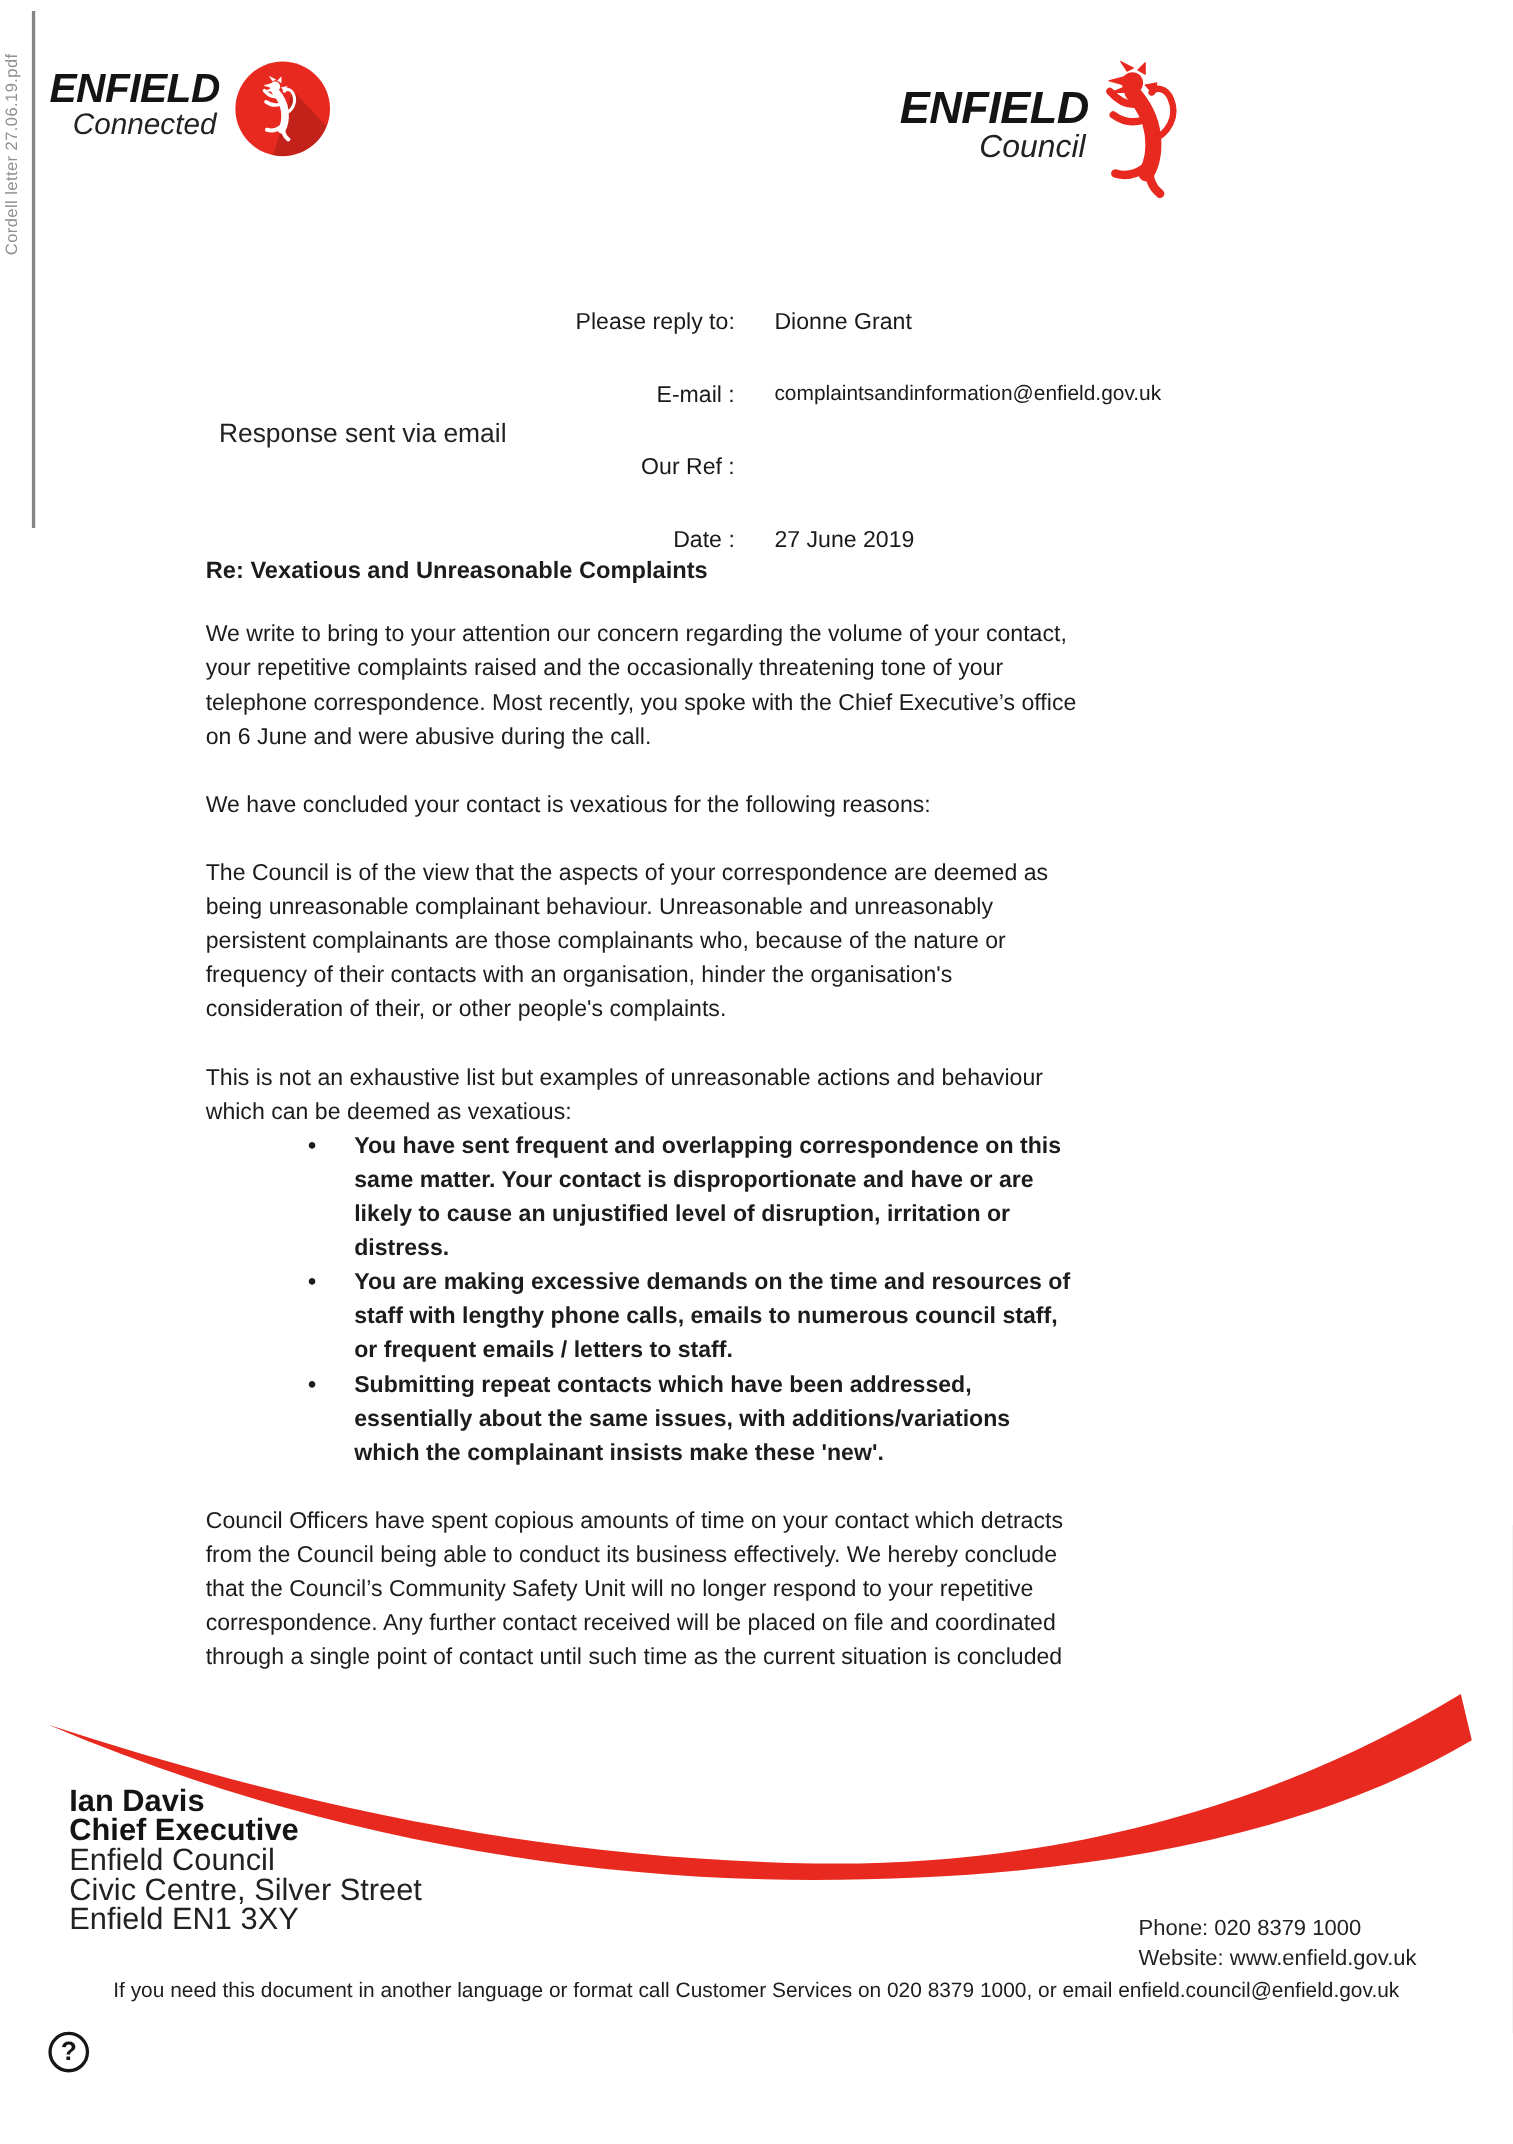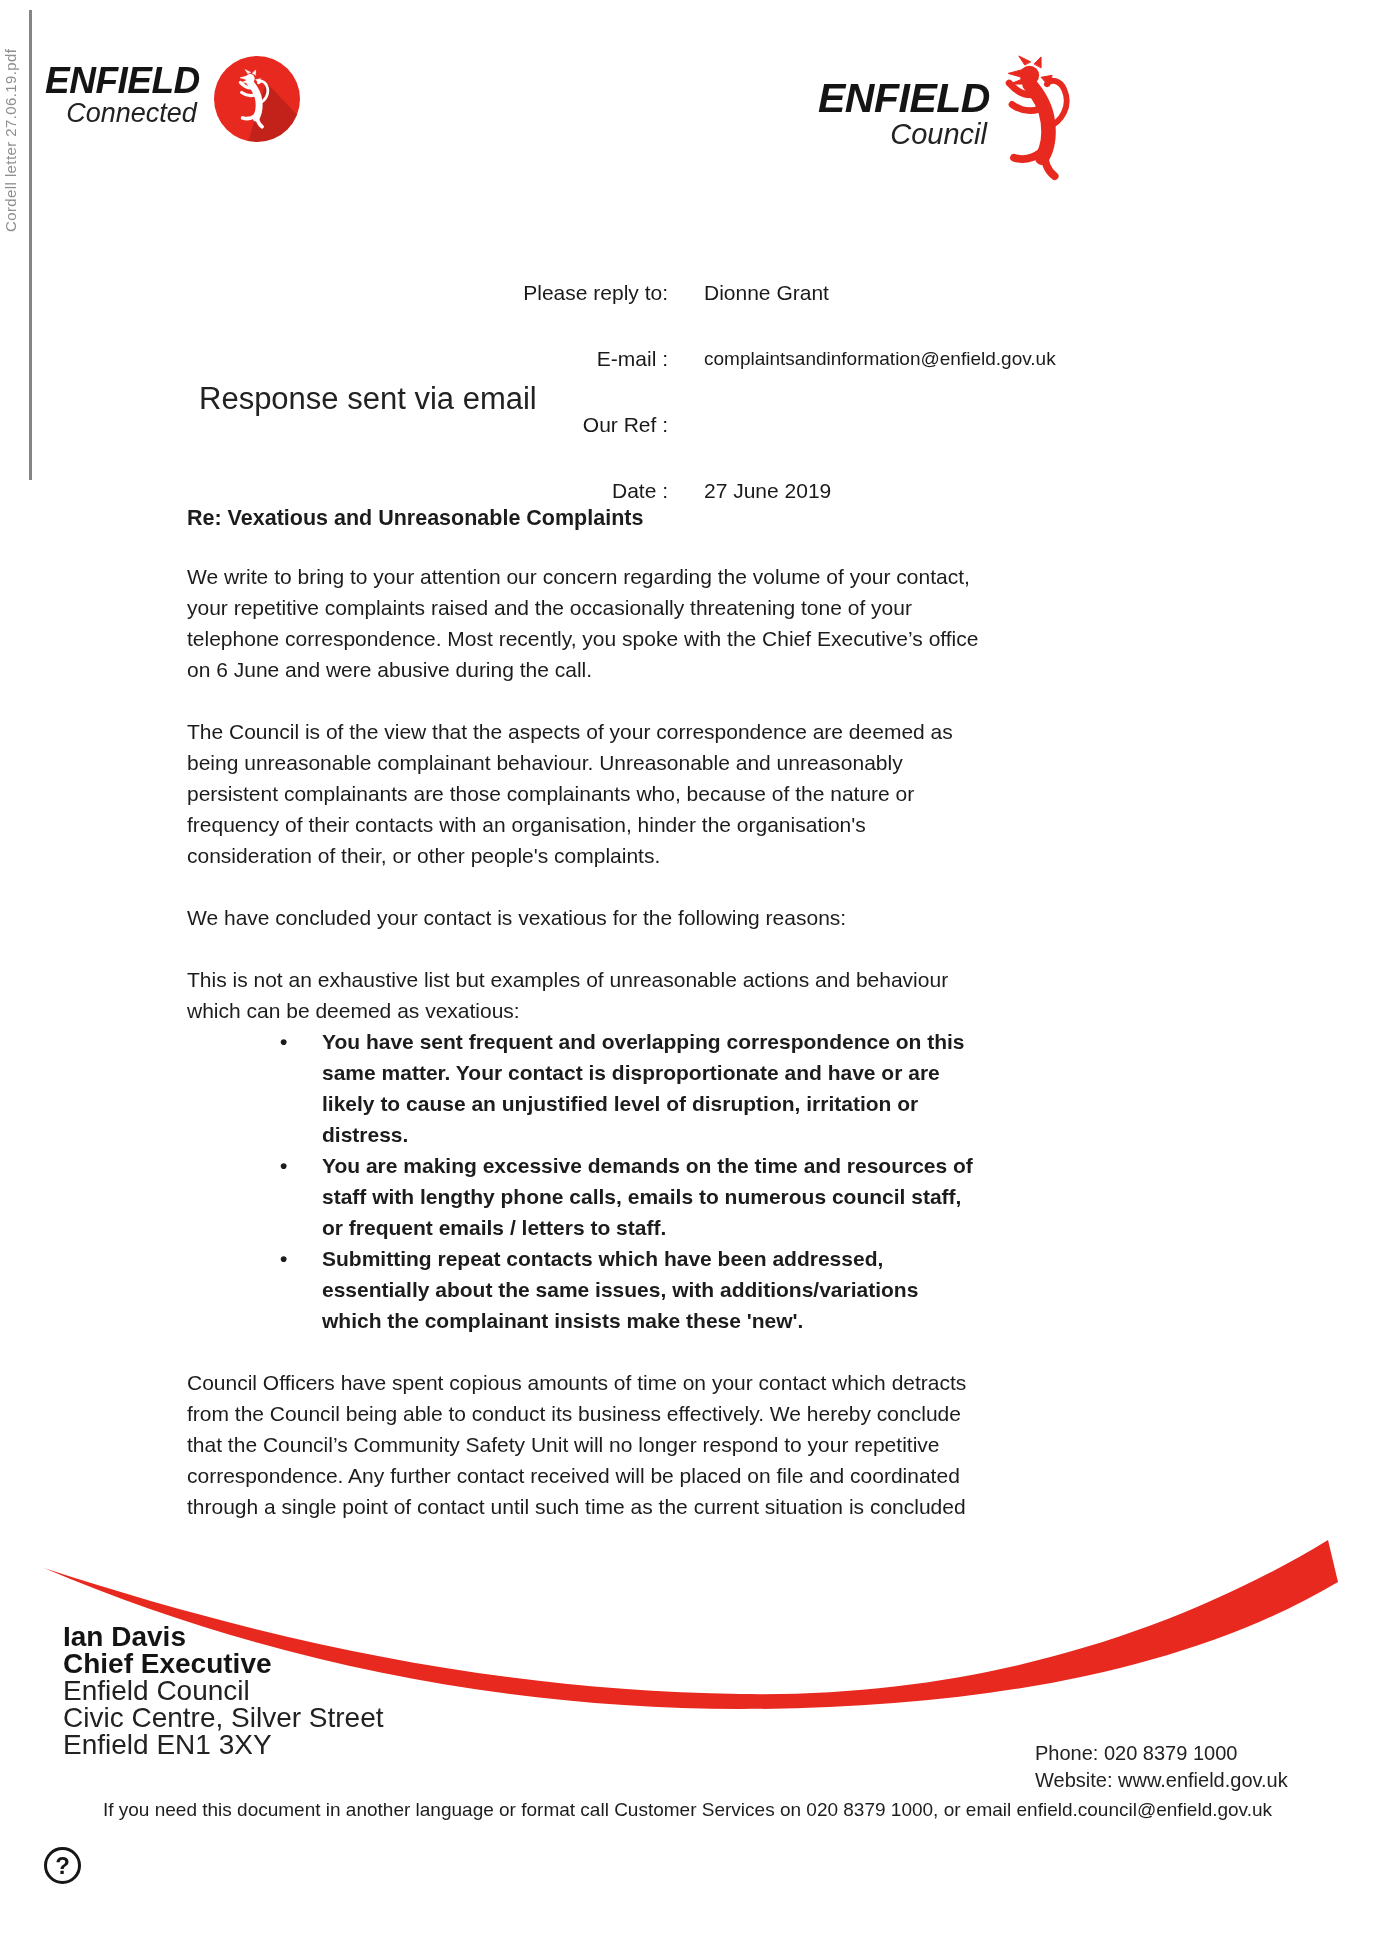--- a/index.html
+++ b/index.html
@@ -42,21 +42,21 @@
   .logo-council{position:absolute;left:818px;top:55px;display:flex;align-items:flex-start;}
   .logo-council .txt{display:flex;flex-direction:column;align-items:flex-end;margin-top:23px;}
   .logo-council .logo-title{font-size:41px;}
   .logo-council .logo-sub{font-size:29px;}
   .logo-council svg.lion{width:104px;height:126px;color:var(--brand-red);margin-left:2px;}
   
   .reply{position:absolute;left:420px;top:278px;display:grid;grid-template-columns:248px auto;column-gap:18px;row-gap:8px;font-size:21px;line-height:30px;gap:36px;}
   .reply .lbl{text-align:right;white-space:nowrap;}
   .reply .val{white-space:nowrap;}
   .reply .val.small{font-size:19px;}
-  .delivery-note{position:absolute;left:199px;top:381px;font-size:31px;color:#222;}
+  .delivery-note{position:absolute;left:199px;top:381px;font-size:24px;color:#222;}
   
   .body{
     position:absolute;left:187px;top:503px;width:792px;
     font-size:21px;line-height:31px;color:#1c1c1c;
   }
   .body .salutation{margin:0 0 27px 0;}
   .body .subject{font-weight:bold;margin:0 0 27px 0;font-size:21.5px;}
   .body p{margin:0 0 31px 0;}
   .body p.tight{margin-bottom:0;}
   ul.vex{list-style:none;margin:0;padding:0 0 0 93px;font-weight:bold;}
@@ -137,22 +137,22 @@
     <div class="val"></div>
     <div class="lbl">Date :</div>
     <div class="val">27 June 2019</div>
   </div>
 
   <div class="delivery-note">Response sent via email</div>
 
   <div class="body">
     <div class="subject">Re: Vexatious and Unreasonable Complaints</div>
     <p>We write to bring to your attention our concern regarding the volume of your contact, your repetitive complaints raised and the occasionally threatening tone of your telephone correspondence. Most recently, you spoke with the Chief Executive’s office on 6 June and were abusive during the call.</p>
+    <p>We have concluded your contact is vexatious for the following reasons:</p>
     <p>The Council is of the view that the aspects of your correspondence are deemed as being unreasonable complainant behaviour. Unreasonable and unreasonably persistent complainants are those complainants who, because of the nature or frequency of their contacts with an organisation, hinder the organisation's consideration of their, or other people's complaints.</p>
-    <p>We have concluded your contact is vexatious for the following reasons:</p>
     <p class="tight">This is not an exhaustive list but examples of unreasonable actions and behaviour which can be deemed as vexatious:</p>
     <ul class="vex">
       <li>You have sent frequent and overlapping correspondence on this same matter. Your contact is disproportionate and have or are likely to cause an unjustified level of disruption, irritation or distress.</li>
       <li>You are making excessive demands on the time and resources of staff with lengthy phone calls, emails to numerous council staff, or frequent emails / letters to staff.</li>
       <li>Submitting repeat contacts which have been addressed, essentially about the same issues, with additions/variations which the complainant insists make these 'new'.</li>
     </ul>
     <p class="closing">Council Officers have spent copious amounts of time on your contact which detracts from the Council being able to conduct its business effectively. We hereby conclude that the Council’s Community Safety Unit will no longer respond to your repetitive correspondence. Any further contact received will be placed on file and coordinated through a single point of contact until such time as the current situation is concluded</p>
   </div>
 
   <svg class="swoosh" viewBox="0 0 1375 260" preserveAspectRatio="none">

